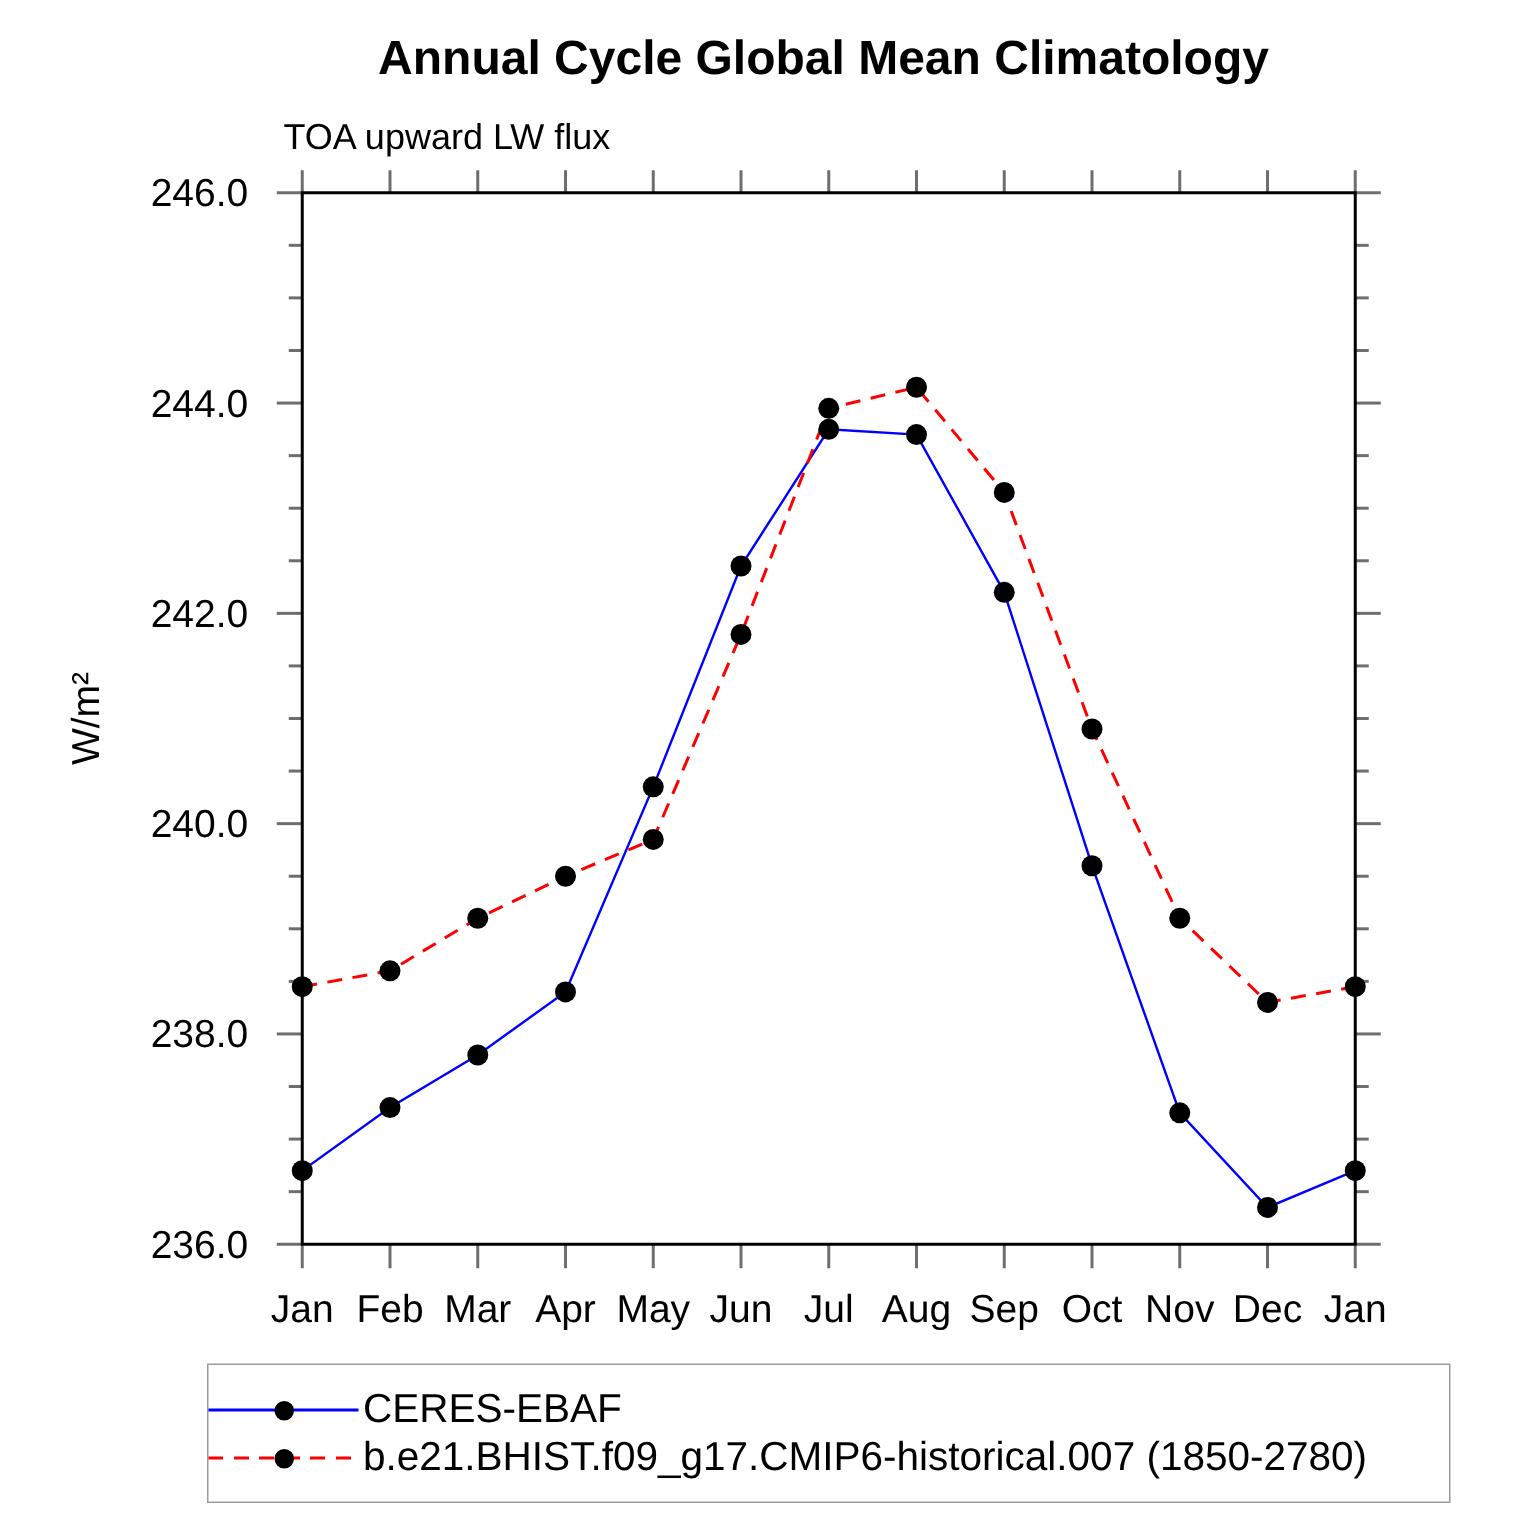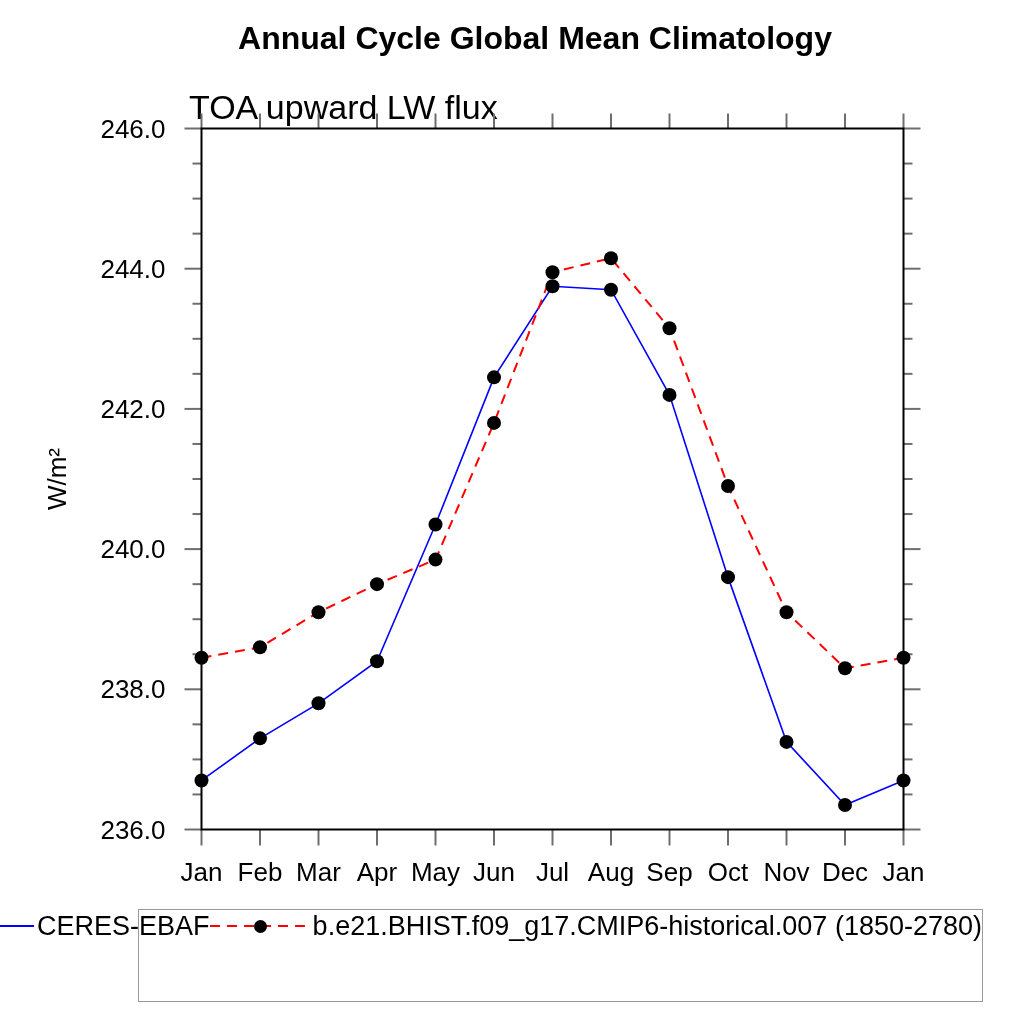--- a/index.html
+++ b/index.html
@@ -6,40 +6,40 @@
   .page{
     position:relative;
     width:1024px;height:1024px;
     background:#ffffff;
     font-family:"Liberation Sans", sans-serif;
     color:#000;
     overflow:hidden;
   }
   .chart-title{
     position:absolute;
-    left:184px;top:20px;width:702px;
+    left:198px;top:20px;width:702px;
     text-align:center;
     font-size:32px;font-weight:bold;
     white-space:nowrap;
   }
   .chart-subtitle{
     position:absolute;
-    left:189px;top:88px;
-    font-size:34px;font-weight:normal;
+    left:189px;top:78px;
+    font-size:24px;font-weight:normal;
     white-space:nowrap;
   }
   #chart-svg{position:absolute;left:0;top:0;}
   .legend{
     position:absolute;
     left:138px;top:909px;
     width:827px;height:91px;
     border:1px solid #9a9a9a;
     background:#fff;
-    display:flex;flex-direction:row;justify-content:flex-end;
-    padding-left:16px;box-sizing:content-box;
+    display:flex;flex-direction:column;justify-content:center;
+    padding-left:0;box-sizing:content-box;
   }
   .legend-row{display:flex;align-items:center;height:32px;}
   .legend-sample{position:relative;width:100px;height:14px;flex:0 0 100px;}
   .sample-line{position:absolute;left:0;top:6px;width:100px;height:2px;}
   .sample-dot{position:absolute;left:44px;top:1px;width:13px;height:13px;border-radius:50%;background:#000;}
   .legend-label{font-size:27px;margin-left:3px;white-space:nowrap;}
 </style>
 </head>
 <body>
 

